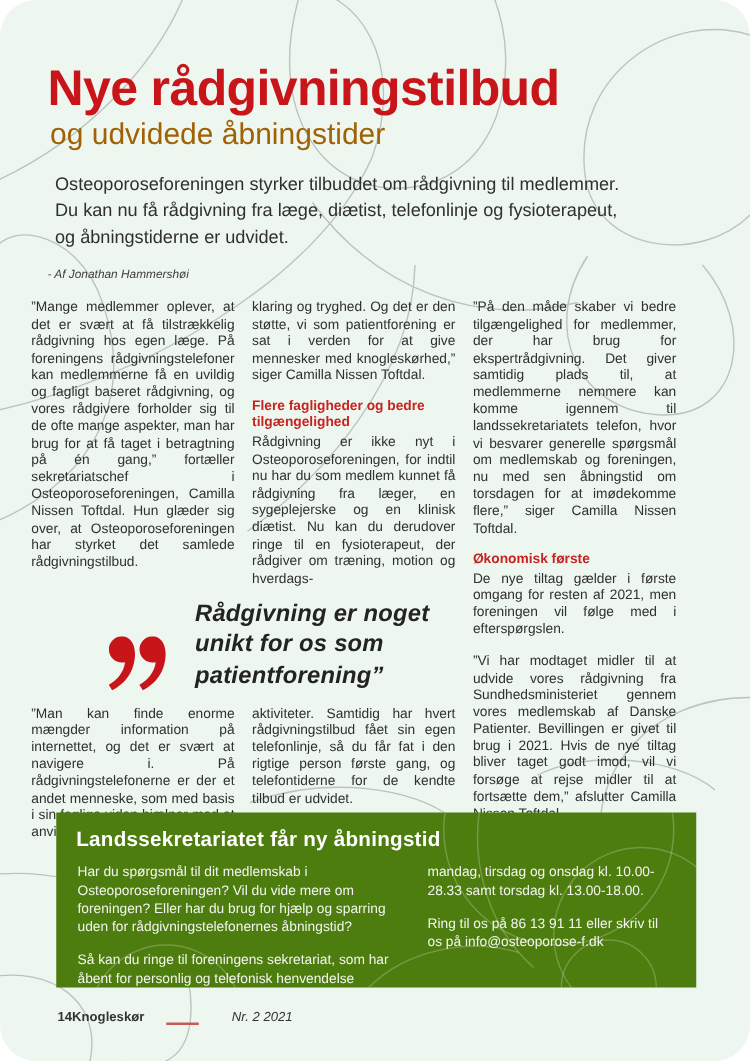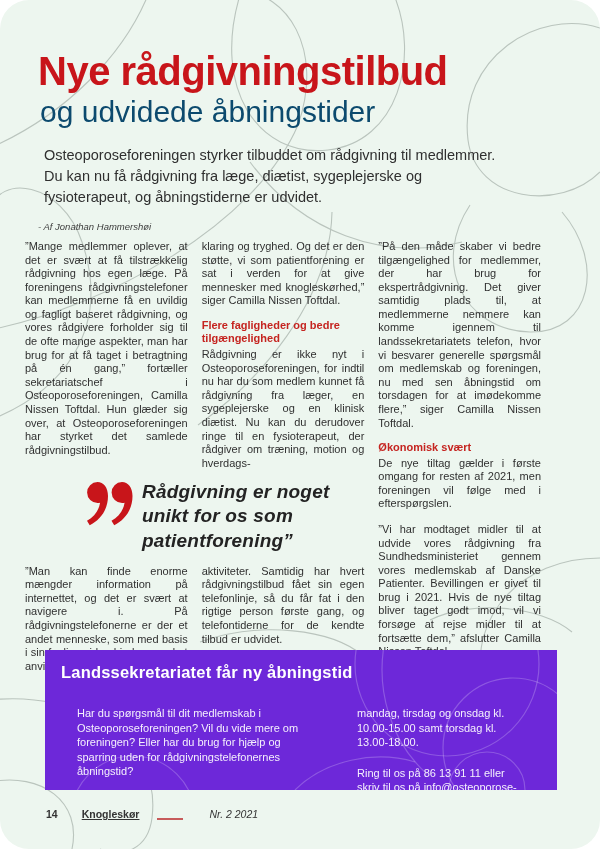--- a/index.html
+++ b/index.html
@@ -12,22 +12,22 @@
   }
   .bg-decor{position:absolute; inset:0; pointer-events:none;}
 
   
   .header{position:absolute; left:38px; top:50px; width:524px;}
   .title{
     margin:0; font-size:40px; line-height:1.05; font-weight:800;
     letter-spacing:-0.5px; color:#c8151a;
   }
   .subtitle{
-    margin:3px 0 17px 2px; font-size:30px; line-height:1.1;
-    font-weight:400; color:#0c4a6e;
+    margin:3px 0 17px 2px; font-size:24px; line-height:1.1;
+    font-weight:400; color:#a16207;
   }
   .intro{
     margin:14px 0 0 6px; width:452px;
     font-size:14.5px; line-height:1.45; color:#2f2f2f;
   }
   .byline{
     margin:13px 0 0 0; font-size:9.5px; font-style:italic; color:#3d3d3d;
   }
 
   
@@ -44,53 +44,53 @@
   .quoteblock{grid-column:1 / span 2; grid-row:2; margin:10px 0 12px;}
   .c1bot{grid-area:3/1;}
   .c2bot{grid-area:3/2;}
   .subhead{
     margin:11px 0 2px 0 !important; font-weight:bold; color:#c52420;
     text-align:left;
   }
   .c3 .para-gap{margin-top:12px;}
 
   
-  .quoteblock{display:flex; align-items:flex-start; gap:9px; padding-left:62px;}
+  .quoteblock{display:flex; align-items:flex-end; gap:23px; padding-left:62px;}
   .quote-mark{flex:0 0 auto; margin-top:2px;}
   .quote-text{
     width:222px; font-size:19px; font-weight:bold; font-style:italic;
     line-height:1.27; color:#232323; text-align:left; letter-spacing:0.2px;
   }
 
   
   .infobox{
     position:absolute; left:45px; top:650px; width:512px; height:140px;
-    background:#6d28d9; color:#fff; box-sizing:border-box;
+    background:#4d7c0f; color:#fff; box-sizing:border-box;
     padding:13px 20px 0 16px; overflow:hidden;
   }
   .infobox-decor{position:absolute; inset:0; pointer-events:none;}
   .infobox-title{
     position:relative; margin:0 0 8px 0; font-size:16.5px; font-weight:800;
     letter-spacing:0.2px; color:#ffffff;
   }
   .infobox-cols{
     position:relative; display:grid; grid-template-columns:256px 1fr;
     column-gap:24px; font-size:11px; line-height:1.32;
     color:rgba(255,255,255,0.93);
   }
-  .infobox-cols p{margin:16px;}
+  .infobox-cols p{margin:1px;}
   .infobox-cols .p2{margin-top:12px;}
 
   
   .footer{
     position:absolute; left:46px; top:808px;
     display:flex; align-items:flex-end; font-size:10.5px; color:#333;
   }
   .footer .pageno{font-weight:bold;}
-  .footer .mag{font-weight:bold; margin-left:24px;text-decoration:underline;}
+  .footer .mag{font-weight:bold; margin-left:0;}
   .footer .rule{
     width:26px; height:2px; background:#c75b5b; margin:0 14px 0 18px;
   }
   .footer .issue{font-style:italic;padding-left:12px;}
 </style>
 </head>
 <body>
 
 <div class="page">
 
@@ -106,36 +106,36 @@
     <path d="M600,558 C520,558 470,618 482,680"></path>
     <path d="M-10,700 C80,690 162,740 152,818 C148,850 122,858 100,849"></path>
     <path d="M-10,782 C42,772 82,802 72,849"></path>
     <path d="M200,642 C262,620 332,630 362,655"></path>
     <path d="M430,620 C470,600 540,605 572,632"></path>
   </svg>
 
   <div class="header">
     <h1 class="title">Nye rådgivningstilbud</h1>
     <h2 class="subtitle">og udvidede åbningstider</h2>
-    <p class="intro">Osteoporoseforeningen styrker tilbuddet om rådgivning til medlemmer. Du kan nu få rådgivning fra læge, diætist, sygeplejerske og fysioterapeut, og åbningstiderne er udvidet.</p>
+    <p class="intro">Osteoporoseforeningen styrker tilbuddet om rådgivning til medlemmer. Du kan nu få rådgivning fra læge, diætist, telefonlinje og fysioterapeut, og åbningstiderne er udvidet.</p>
     <p class="byline">- Af Jonathan Hammershøi</p>
   </div>
 
   <div class="columns">
     <p class="c1top">”Mange medlemmer oplever, at det er svært at få tilstrækkelig rådgivning hos egen læge. På foreningens rådgivningstelefoner kan medlemmerne få en uvildig og fagligt baseret rådgivning, og vores rådgivere forholder sig til de ofte mange aspekter, man har brug for at få taget i betragtning på én gang,” fortæller sekretariatschef i Osteoporoseforeningen, Camilla Nissen Toftdal. Hun glæder sig over, at Osteoporoseforeningen har styrket det samlede rådgivningstilbud.</p>
 
     <div class="c2top">
       <p>klaring og tryghed. Og det er den støtte, vi som patientforening er sat i verden for at give mennesker med knogleskørhed,” siger Camilla Nissen Toftdal.</p>
       <p class="subhead">Flere fagligheder og bedre tilgængelighed</p>
       <p>Rådgivning er ikke nyt i Osteoporoseforeningen, for indtil nu har du som medlem kunnet få rådgivning fra læger, en sygeplejerske og en klinisk diætist. Nu kan du derudover ringe til en fysioterapeut, der rådgiver om træning, motion og hverdags-</p>
     </div>
 
     <div class="c3">
       <p>”På den måde skaber vi bedre tilgængelighed for medlemmer, der har brug for ekspertrådgivning. Det giver samtidig plads til, at medlemmerne nemmere kan komme igennem til landssekretariatets telefon, hvor vi besvarer generelle spørgsmål om medlemskab og foreningen, nu med sen åbningstid om torsdagen for at imødekomme flere,” siger Camilla Nissen Toftdal.</p>
-      <p class="subhead">Økonomisk svært</p>
+      <p class="subhead">Økonomisk første</p>
       <p>De nye tiltag gælder i første omgang for resten af 2021, men foreningen vil følge med i efterspørgslen.</p>
       <p class="para-gap">”Vi har modtaget midler til at udvide vores rådgivning fra Sundhedsministeriet gennem vores medlemskab af Danske Patienter. Bevillingen er givet til brug i 2021. Hvis de nye tiltag bliver taget godt imod, vil vi forsøge at rejse midler til at fortsætte dem,” afslutter Camilla Nissen Toftdal.</p>
     </div>
 
     <div class="quoteblock">
       <svg class="quote-mark" width="46" height="44" viewBox="0 0 46 44" fill="#c8151a">
         <path d="M10.5 0A10.5 10.5 0 1 0 10.7 21c.8 0 1.6-.1 2.4-.3C11.9 28.5 7.3 34.6 0 38.8l2.7 4.4C13.6 37.9 21 27.4 21 14 21 5.4 16.5 0 10.5 0z"></path>
         <path d="M35 0a10.5 10.5 0 1 0 .2 21c.8 0 1.6-.1 2.4-.3-1.2 7.8-5.8 13.9-13.1 18.1l2.7 4.4C38.1 37.9 45.5 27.4 45.5 14 45.5 5.4 41 0 35 0z"></path>
       </svg>
       <div class="quote-text">Rådgivning er noget unikt for os som patientforening”</div>
@@ -154,21 +154,21 @@
       <path d="M340,-10 C330,40 346,92 382,124"></path>
       <path d="M250,140 C280,110 330,100 370,112"></path>
     </svg>
     <h3 class="infobox-title">Landssekretariatet får ny åbningstid</h3>
     <div class="infobox-cols">
       <div>
         <p>Har du spørgsmål til dit medlemskab i Osteoporoseforeningen? Vil du vide mere om foreningen? Eller har du brug for hjælp og sparring uden for rådgivningstelefonernes åbningstid?</p>
         <p class="p2">Så kan du ringe til foreningens sekretariat, som har åbent for personlig og telefonisk henvendelse</p>
       </div>
       <div>
-        <p>mandag, tirsdag og onsdag kl. 10.00-15.00 samt torsdag kl. 13.00-18.00.</p>
+        <p>mandag, tirsdag og onsdag kl. 10.00-28.33 samt torsdag kl. 13.00-18.00.</p>
         <p class="p2">Ring til os på 86 13 91 11 eller skriv til os på info@osteoporose-f.dk</p>
       </div>
     </div>
   </section>
 
   <footer class="footer">
     <span class="pageno">14</span>
     <span class="mag">Knogleskør</span>
     <span class="rule"></span>
     <span class="issue">Nr. 2 2021</span>

